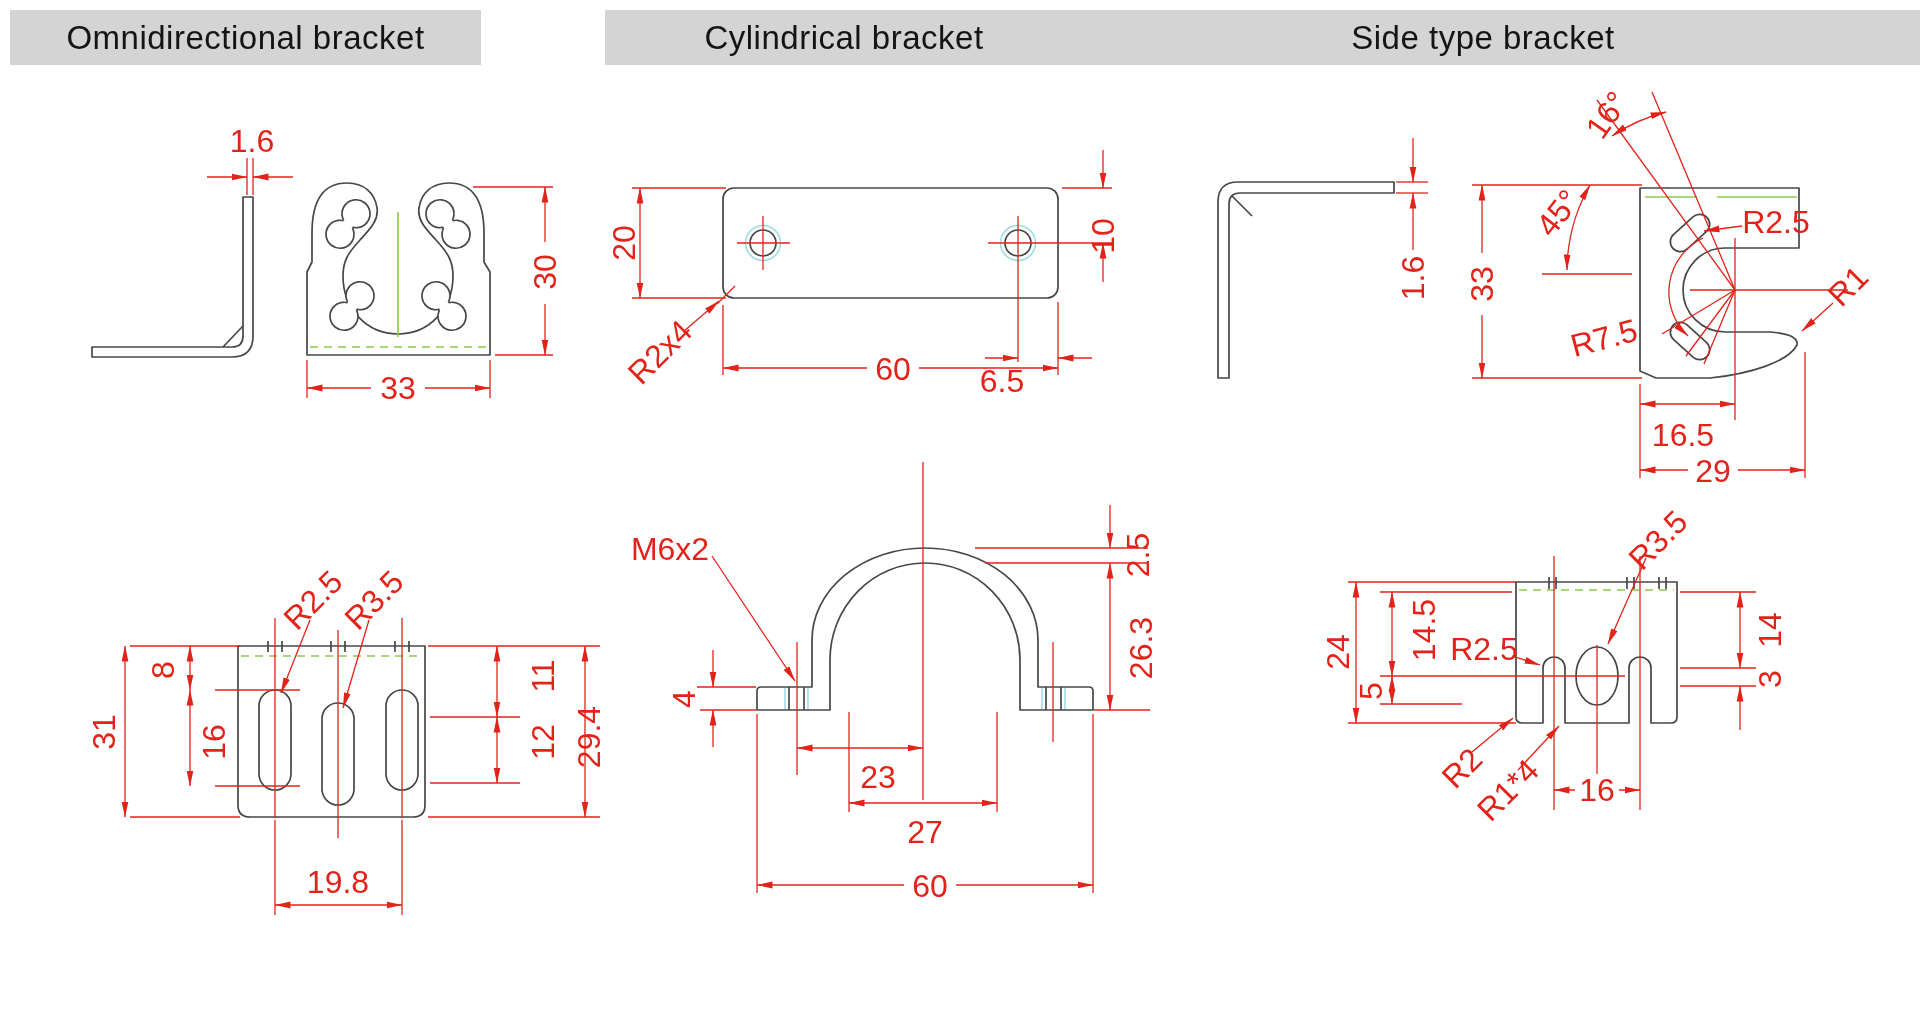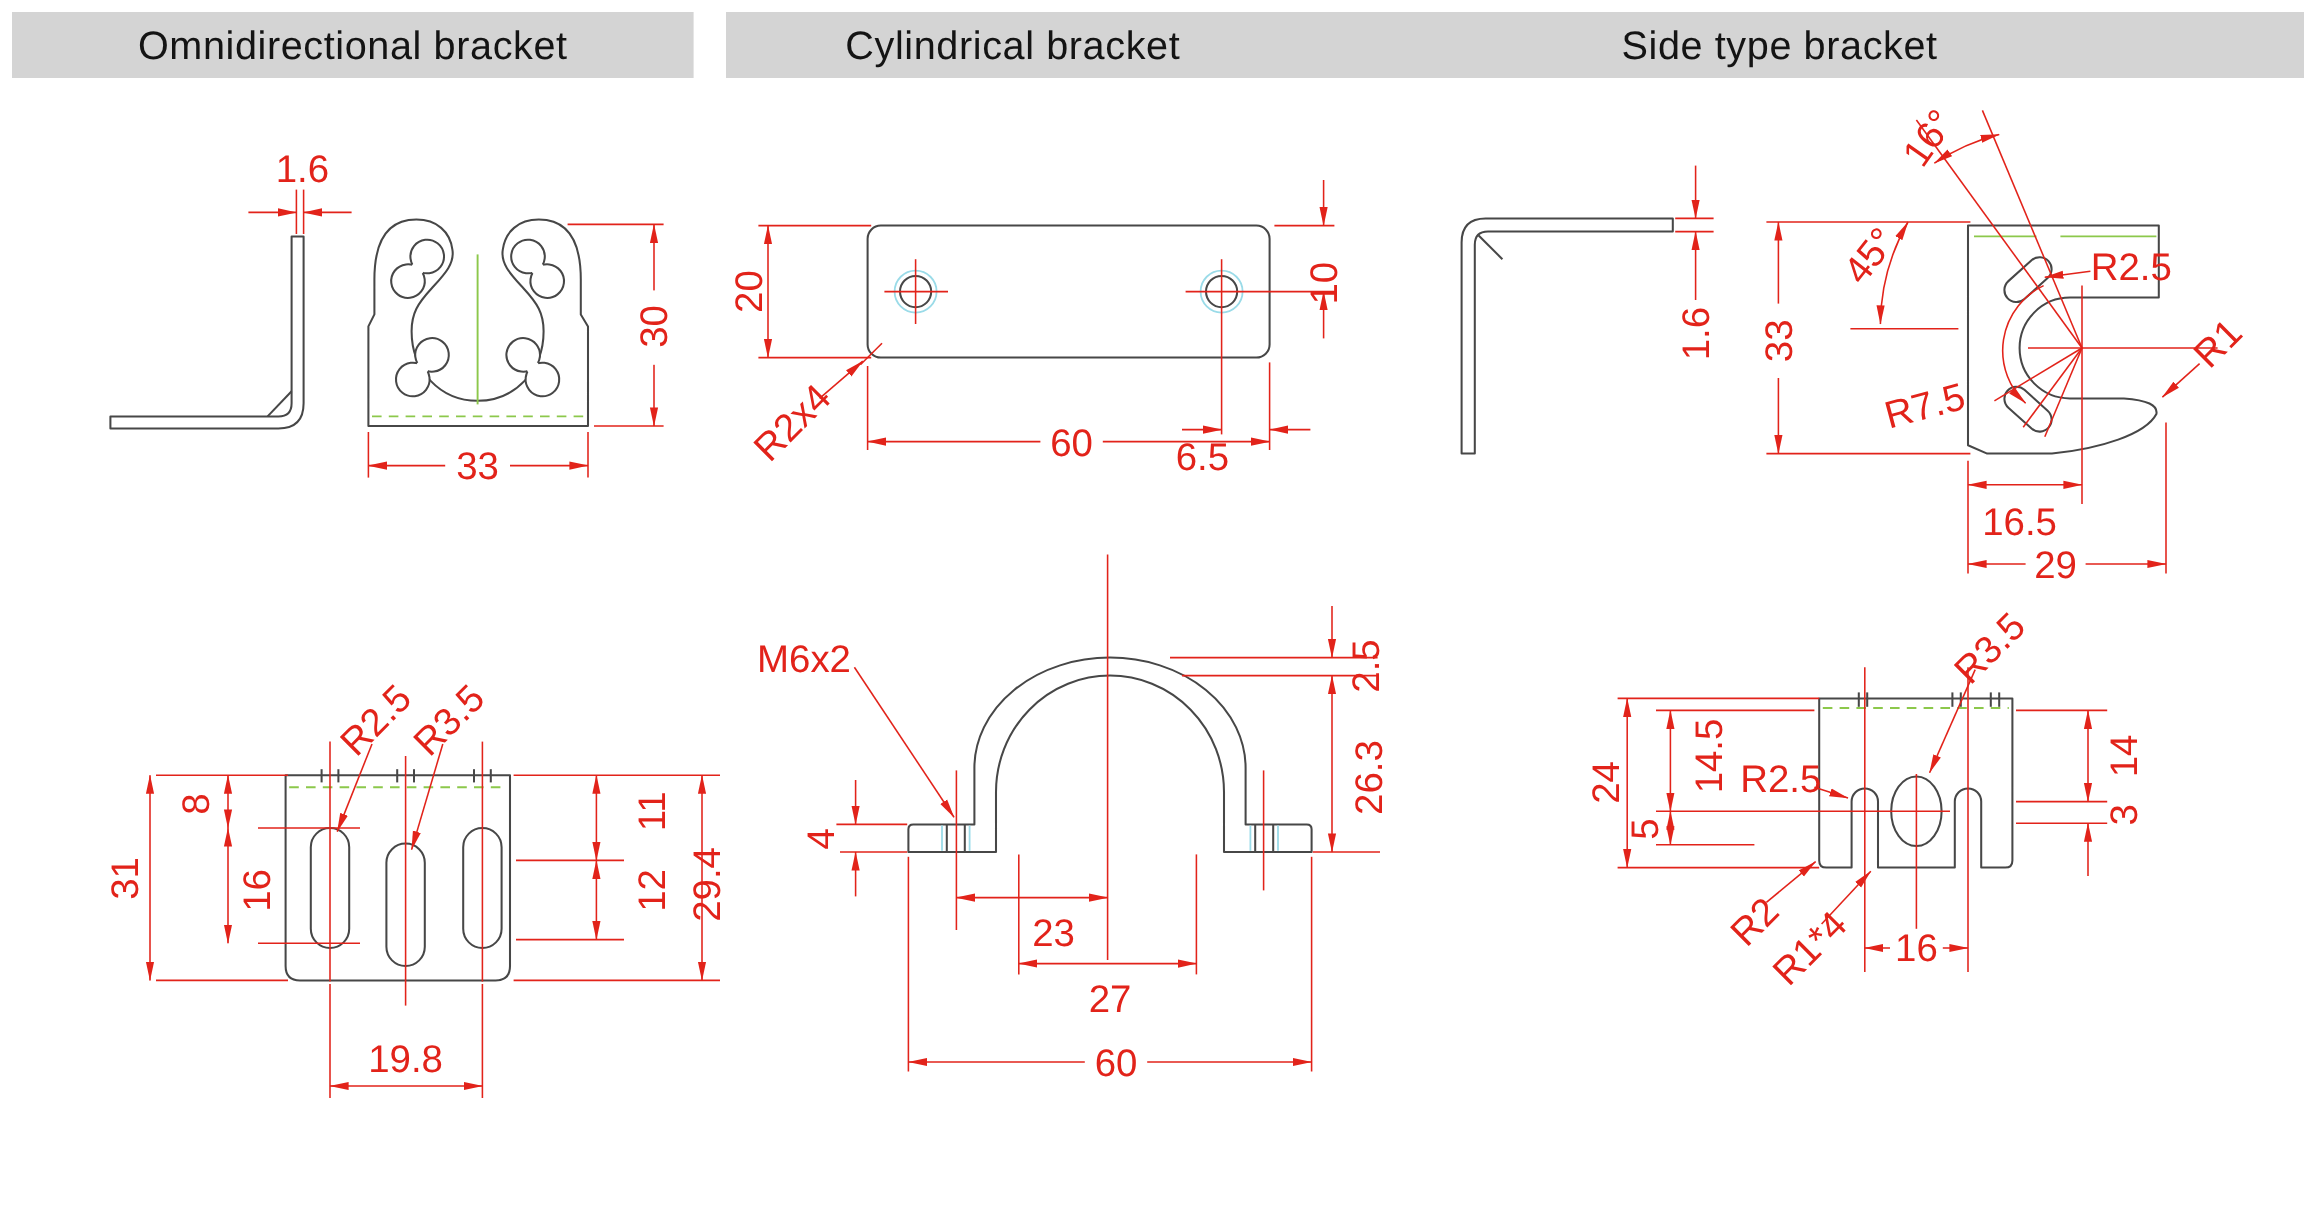--- a/index.html
+++ b/index.html
@@ -1,21 +1,21 @@
 <!DOCTYPE html>
 <html><head>
 <meta charset="utf-8">
 <style>
   html,body{margin:0;padding:0;background:#fff;}
   #stage{position:relative;width:1920px;height:1009px;background:#fff;overflow:hidden;
          font-family:"Liberation Sans",sans-serif;}
   .hdr{position:absolute;top:10px;height:55px;background:#d4d4d4;color:#141414;
        display:flex;align-items:center;justify-content:center;
        font-size:33px;letter-spacing:0.5px;}
-  #hdr1{left:10px;width:568px;}
+  #hdr1{left:10px;width:471px;}
   #hdr2{left:605px;width:478px;}
   #hdr3{left:1032px;width:878px;margin-left:12px;}
   svg{position:absolute;left:0;top:0;}
   .ol{fill:none;stroke:#474747;stroke-width:1.7;stroke-linejoin:round;}
   .olf{fill:#ffffff;stroke:#474747;stroke-width:1.7;stroke-linejoin:round;}
   .red{stroke:#e2231a;stroke-width:1.3;fill:none;}
   .grn{stroke:#8cc84b;stroke-width:1.6;fill:none;}
   .grnd{stroke:#8cc84b;stroke-width:1.6;fill:none;stroke-dasharray:8 6;}
   .cyn{stroke:#9adbe8;stroke-width:1.5;fill:none;}
   text.dim{fill:#e2231a;font-family:"Liberation Sans",sans-serif;font-size:32px;

